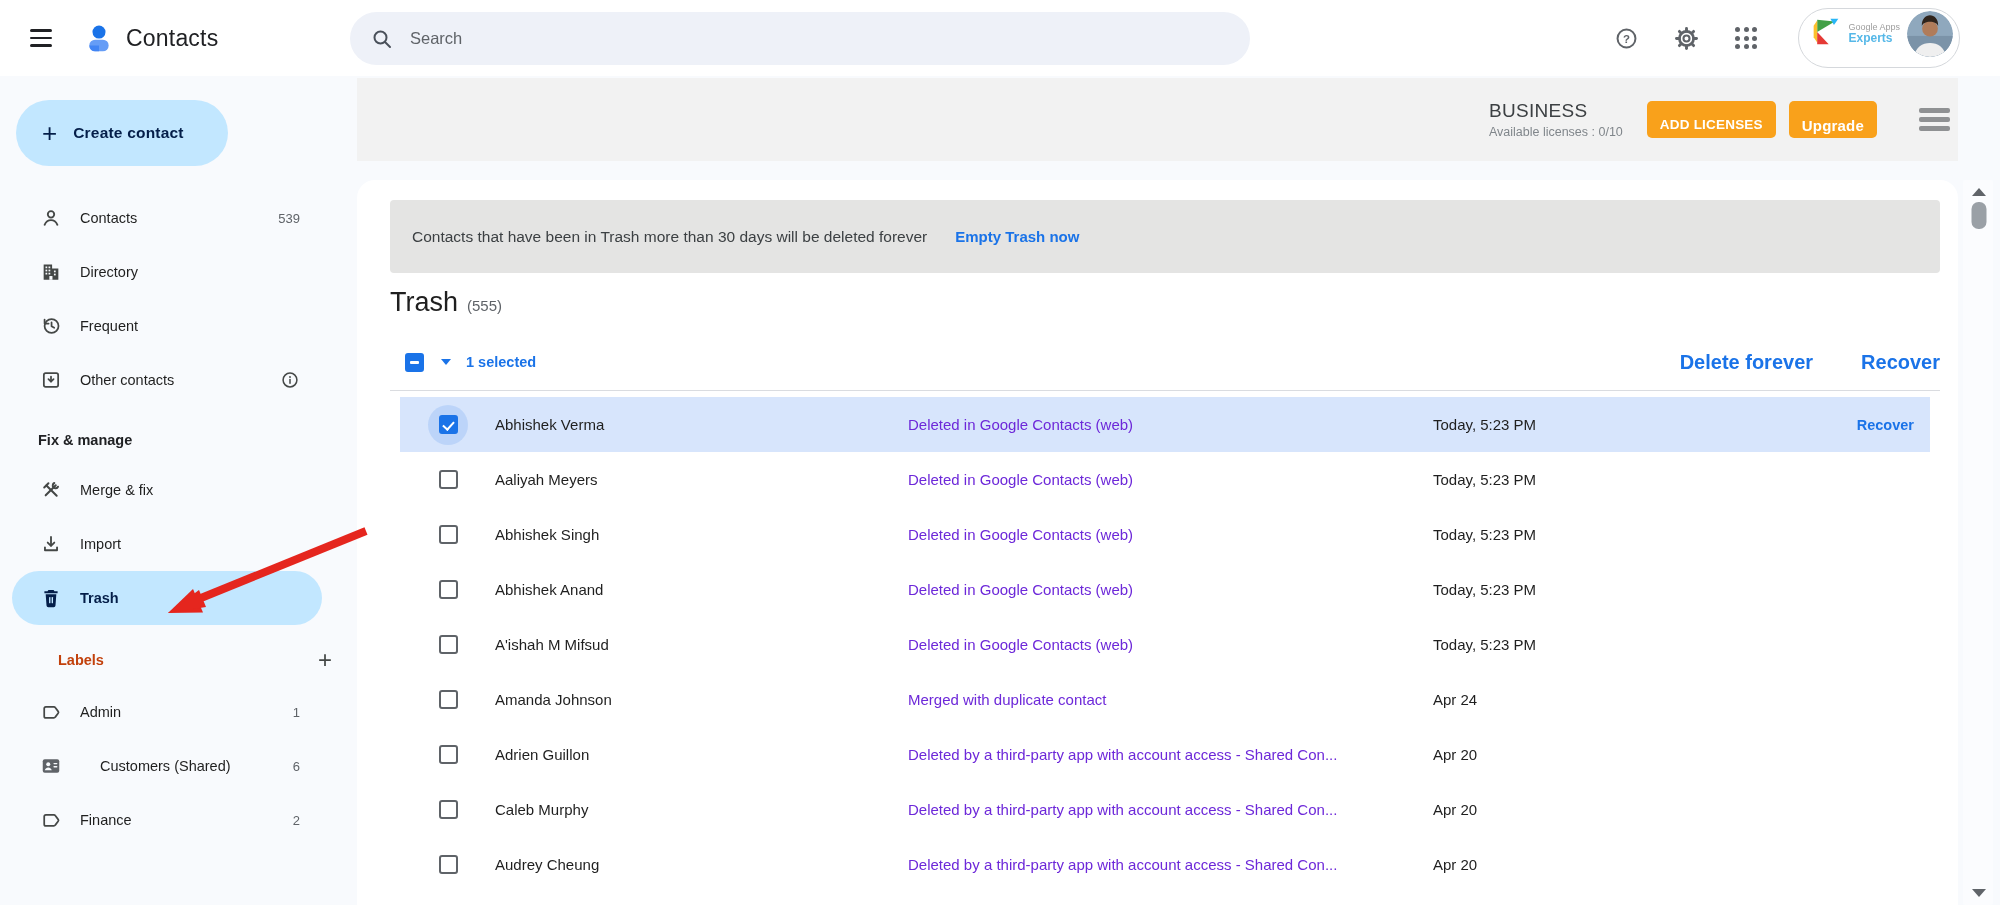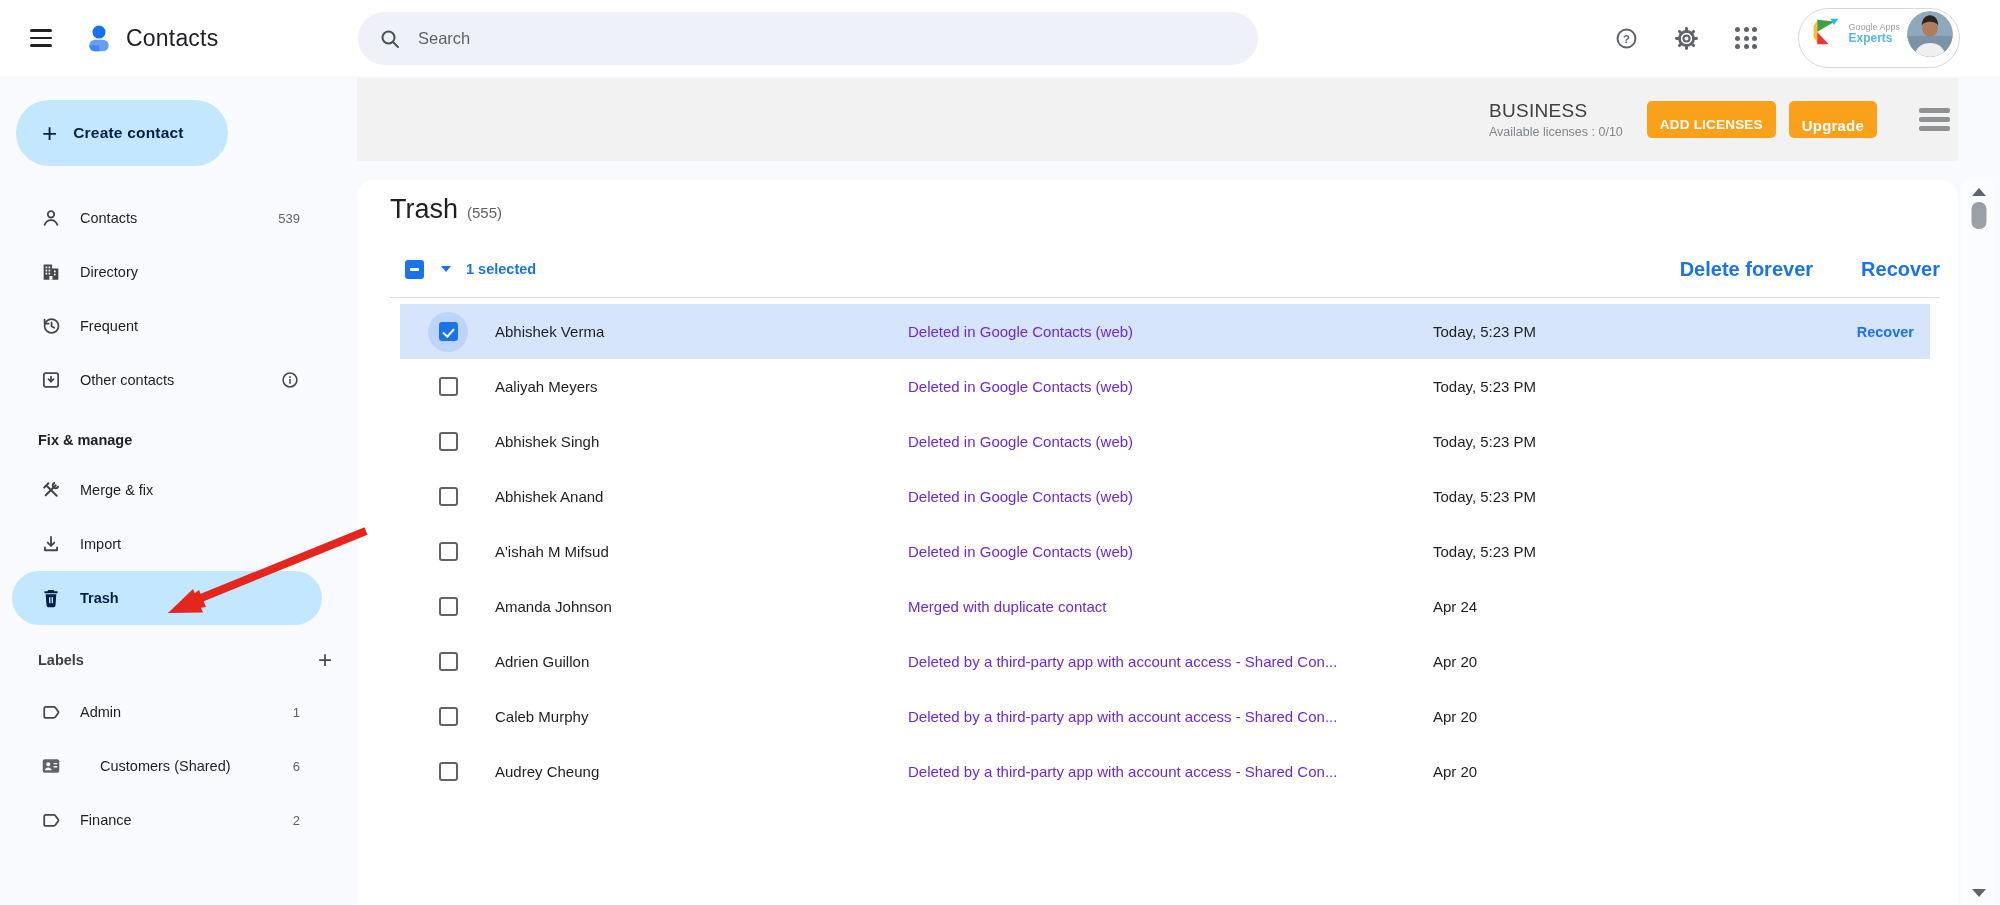--- a/index.html
+++ b/index.html
@@ -8,21 +8,21 @@
 
   
   .header { position:absolute; left:0; top:0; width:2000px; height:76px; background:#fff; z-index:5;
     display:flex; align-items:center; }
   .hamburger { width:46px; height:46px; margin-left:18px; border-radius:50%;
     display:flex; flex-direction:column; justify-content:center; align-items:center; gap:5px; cursor:pointer; }
   .hamburger i { display:block; width:22px; height:2.4px; background:#202124; border-radius:2px; }
   .logo-wrap { display:flex; align-items:center; margin-left:18px; }
   .logo-wrap svg { width:34px; height:34px; }
   .app-title { font-size:23px; color:#202124; margin-left:10px; letter-spacing:.2px; }
-  .search-pill { position:absolute; left:358px; top:12px; width:900px; height:53px;
+  .search-pill { position:absolute; left:350px; top:12px; width:900px; height:53px;
     background:#eef1f8; border-radius:27px; display:flex; align-items:center; padding:0 20px; }
   .search-pill svg { width:24px; height:24px; }
   .search-input { border:none; outline:none; background:transparent; font-size:16.5px; color:#202124;
     margin-left:16px; width:800px; font-family:inherit; }
   .search-input::placeholder { color:#5f6368; }
   .hdr-right { position:absolute; right:40px; top:0; height:76px; display:flex; align-items:center; gap:20px; }
   .hdr-icon-btn { width:40px; height:40px; border-radius:50%; display:flex; align-items:center; justify-content:center; cursor:pointer; }
   .hdr-icon-btn svg { width:25px; height:25px; }
   .grid-icon { display:grid; grid-template-columns:repeat(3,5px); grid-template-rows:repeat(3,5px); gap:3.5px; }
   .grid-icon i { width:5px; height:5px; border-radius:50%; background:#5f6368; }
@@ -50,21 +50,21 @@
   .side-item .lbl { font-size:14.5px; margin-left:18px; color:#1f1f1f; }
   .side-item.active .lbl { font-weight:bold; color:#041e49; }
   .side-item.indent .lbl { margin-left:38px; }
   .side-item .spacer { flex:1; }
   .side-count { font-size:13px; color:#5f6368; }
   .side-info { width:20px; height:20px; }
   .side-info svg { width:20px; height:20px; }
   .section-hdr { margin:16px 0 6px 38px; height:34px; display:flex; align-items:center;
     font-size:14.5px; font-weight:bold; color:#202124; }
   .labels-hdr { margin:14px 0 4px 0; padding:0 24px 0 38px; height:42px; display:flex; align-items:center; }
-  .labels-hdr .txt { font-size:14.5px; font-weight:bold; color:#404040; flex:1; }
+  .labels-hdr .txt { font-size:14.5px; font-weight:bold; color:#c2410c; flex:1;margin-left:20px; }
   .labels-hdr .plus-btn { font-size:24px; color:#444746; cursor:pointer; line-height:1; font-weight:400; }
 
   
   .main { position:absolute; left:356px; top:76px; right:0; bottom:0; background:#f8fafd; }
   .license-bar { position:absolute; left:1px; top:2px; right:42px; height:83px; background:#f2f2f2;
     display:flex; align-items:center; justify-content:flex-end; padding-right:8px; }
   .plan-block { margin-right:24px; }
   .plan-name { font-size:19px; color:#3c4043; letter-spacing:.3px; }
   .plan-sub { font-size:12.5px; color:#80868b; margin-top:3px; }
   .orange-btn { background:#f9a11b; color:#fff; font-weight:bold; border:none; border-radius:5px;
@@ -389,20 +389,24 @@
     <button class="orange-btn upgrade">Upgrade</button>
     <div class="ext-menu">
         <i></i>
         <i></i>
         <i></i>
       </div>
   </div>
 
   <div class="card">
     <div class="card-inner">
+      <div class="banner">
+        <span class="banner-text">Contacts that have been in Trash more than 30 days will be deleted forever</span>
+        <span class="banner-action">Empty Trash now</span>
+      </div>
       <div class="title-row">
         <span class="page-title">Trash</span>
         <span class="page-count">(555)</span>
       </div>
       <div class="toolbar">
         <span class="cb filled minus"></span>
         <span class="caret"></span>
         <span class="sel-label">1 selected</span>
         <span class="spacer"></span>
         <span class="tb-action">Delete forever</span>

